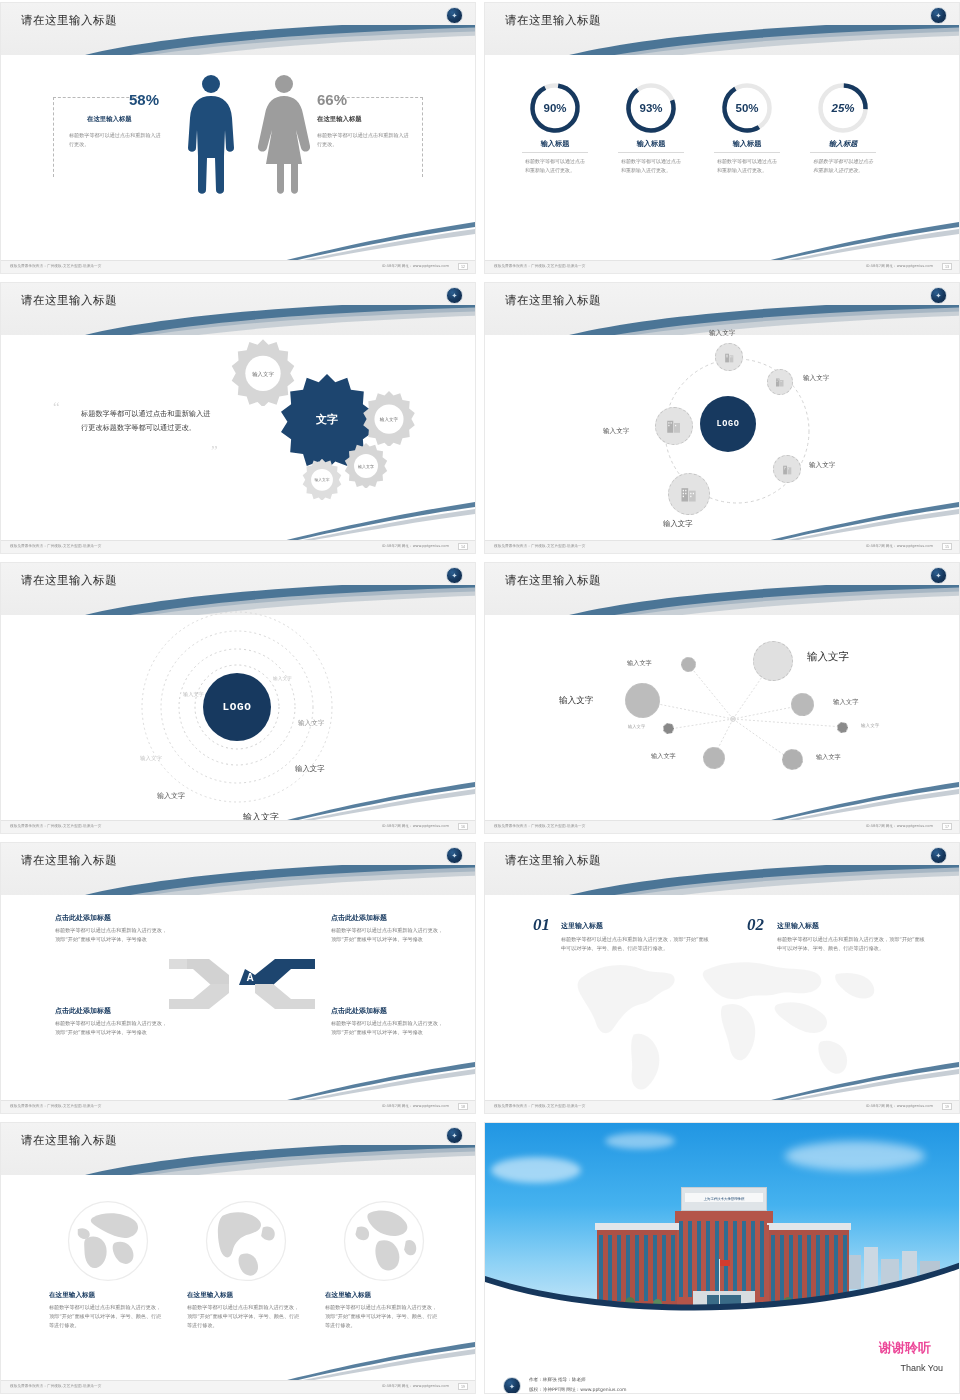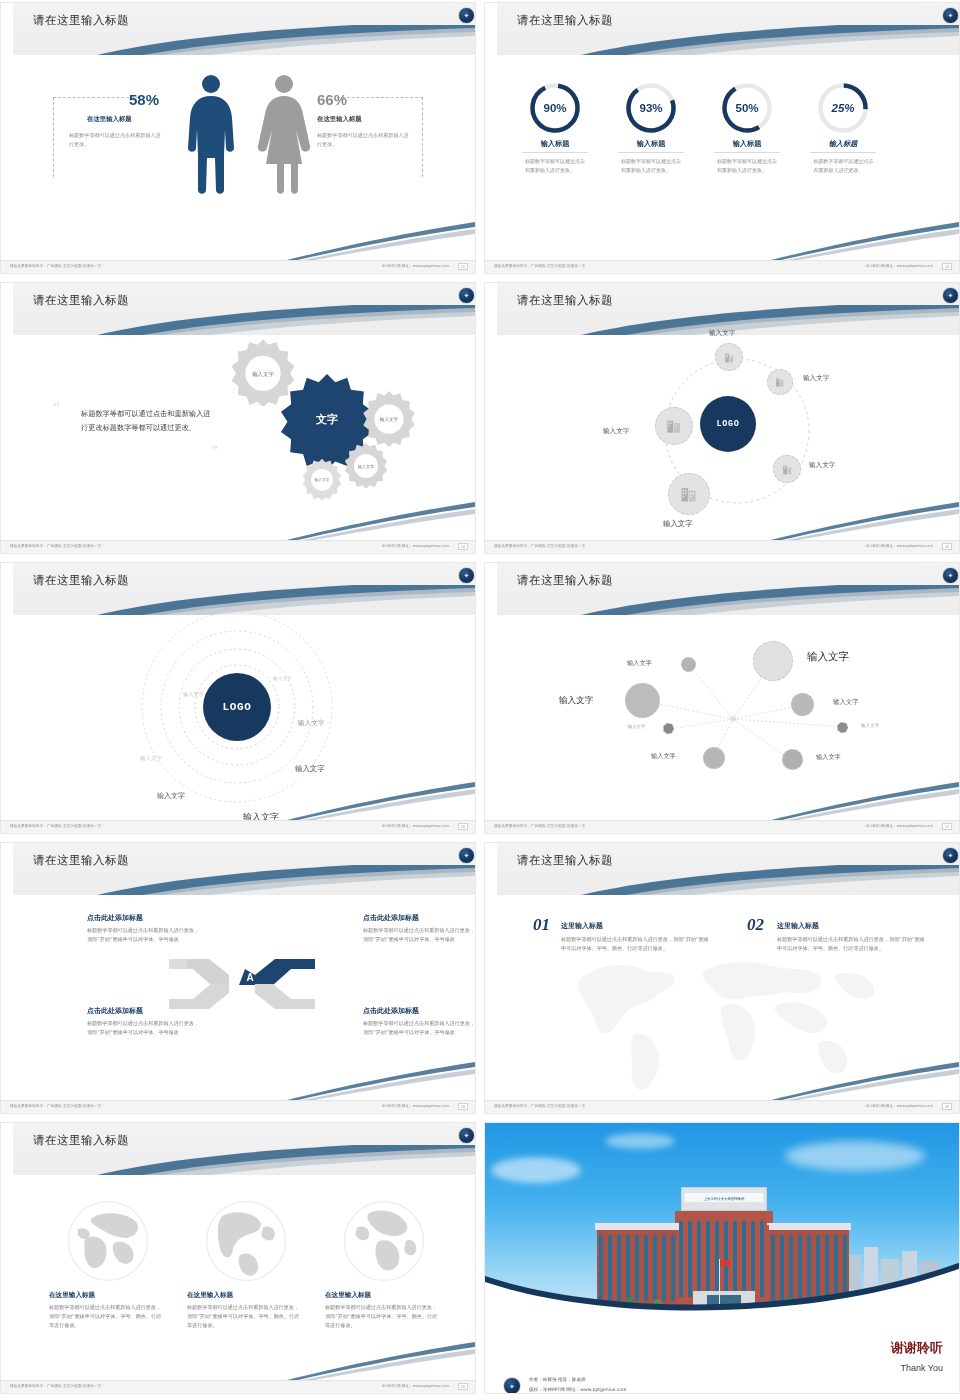--- a/index.html
+++ b/index.html
@@ -21,21 +21,21 @@
   }
   .slide {
     position: relative;
     width: 476px; height: 272px;
     background: #ffffff;
     overflow: hidden;
     border: 1px solid #e9e9e9;
   }
   
   .hdr {
-    position: absolute; left: 12px; top: 0; width: 100%; height: 52px;
+    position: absolute; left: 0; top: 0; width: 100%; height: 52px;
     background: linear-gradient(#f3f3f3, #ededed);
     overflow: hidden;
   }
   .hdr-title {
     position: absolute; left: 20px; top: 10px;
     font-size: 11.5px; color: #2b2b2b; letter-spacing: .5px;
     white-space: nowrap;
   }
   .hdr-curve {
     position: absolute; left: -8px; top: 22px; width: 500px; height: 80px;
@@ -102,30 +102,30 @@
     align-items: center; justify-content: center;
     font-weight: bold; letter-spacing: .6px; font-family: Liberation Mono, monospace;
   }
   .node-circ {
     position: absolute; border-radius: 50%;
     background: #e3e3e3; border: 1px dashed #c4c4c4;
     display: flex; align-items: center; justify-content: center;
   }
   .nlabel { position: absolute; font-size: 6.6px; color: #4a4a4a; white-space: nowrap; }
   
-  .s7-blk { position: absolute; width: 150px; margin-left: 32px; }
+  .s7-blk { position: absolute; width: 150px; }
   .s7-h { font-size: 7px; font-weight: bold; color: #17395f; margin-bottom: 3px; }
   
   .bignum {
     position: absolute; font-size: 17px; font-weight: bold; font-style: italic;
     color: #17395f; font-family: "Liberation Serif", serif;
   }
   
   .end-sky { position: absolute; left: 0; top: 0; width: 100%; height: 196px; overflow: hidden; }
-  .thanks-cn { position: absolute; right: 16px; bottom: 36px; font-size: 13px; font-weight: bold; color: #7f1d1d; }
+  .thanks-cn { position: absolute; right: 28px; bottom: 36px; font-size: 13px; font-weight: bold; color: #ec4899; }
   .thanks-en { position: absolute; right: 16px; bottom: 20px; font-size: 9px; color: #3a3a3a; }
   .cred { position: absolute; left: 60px; font-size: 4.6px; color: #555; white-space: nowrap; }
 </style>
 </head>
 <body>
 
 <div class="deck">
 
   <div class="slide">
     <div class="hdr">

